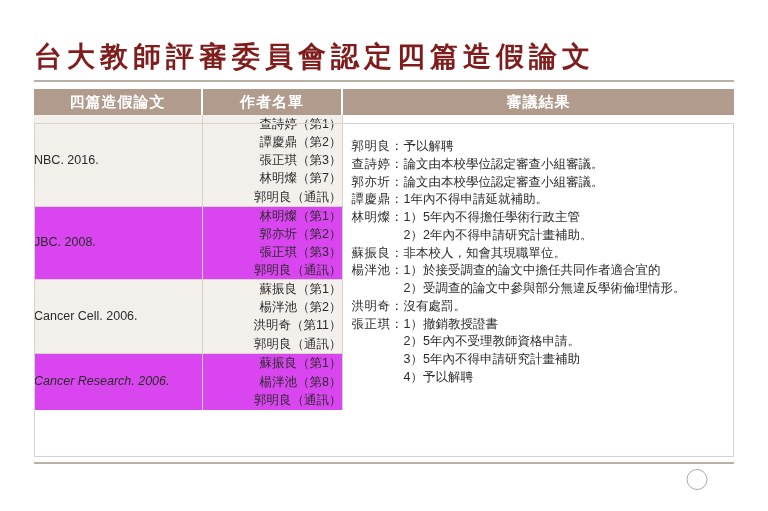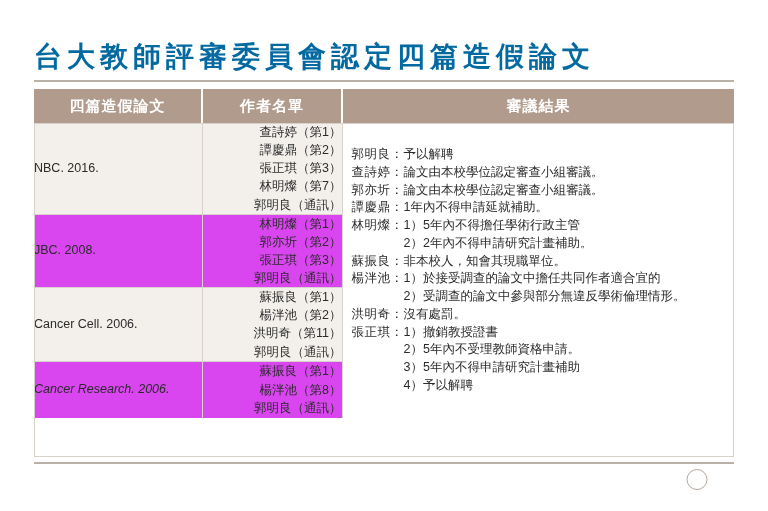--- a/index.html
+++ b/index.html
@@ -20,21 +20,21 @@
     width: 768px;
     height: 511px;
     background: #ffffff;
   }
   .title {
     position: absolute;
     left: 34px;
     top: 38px;
     font-size: 28px;
     font-weight: bold;
-    color: #0369a1;
+    color: #7f1d1d;
     letter-spacing: 5px;
     white-space: nowrap;
   }
   .title-rule {
     position: absolute;
     left: 34px;
     top: 80px;
     width: 700px;
     height: 2px;
     background: #b9b0a6;
@@ -46,21 +46,21 @@
     width: 700px;
     border-collapse: collapse;
     table-layout: fixed;
   }
   .table thead th {
     background: #b09b8c;
     color: #ffffff;
     font-size: 15px;
     font-weight: bold;
     letter-spacing: 1px;
-    height: 34px;
+    height: 26px;
     padding: 0;
     text-align: center;
     vertical-align: middle;
     border-right: 2px solid #ffffff;
   }
   .table thead th:last-child { border-right: none; }
 
   .col-paper { width: 168px; }
   .col-authors { width: 140px; }
   .col-result { width: 392px; }

